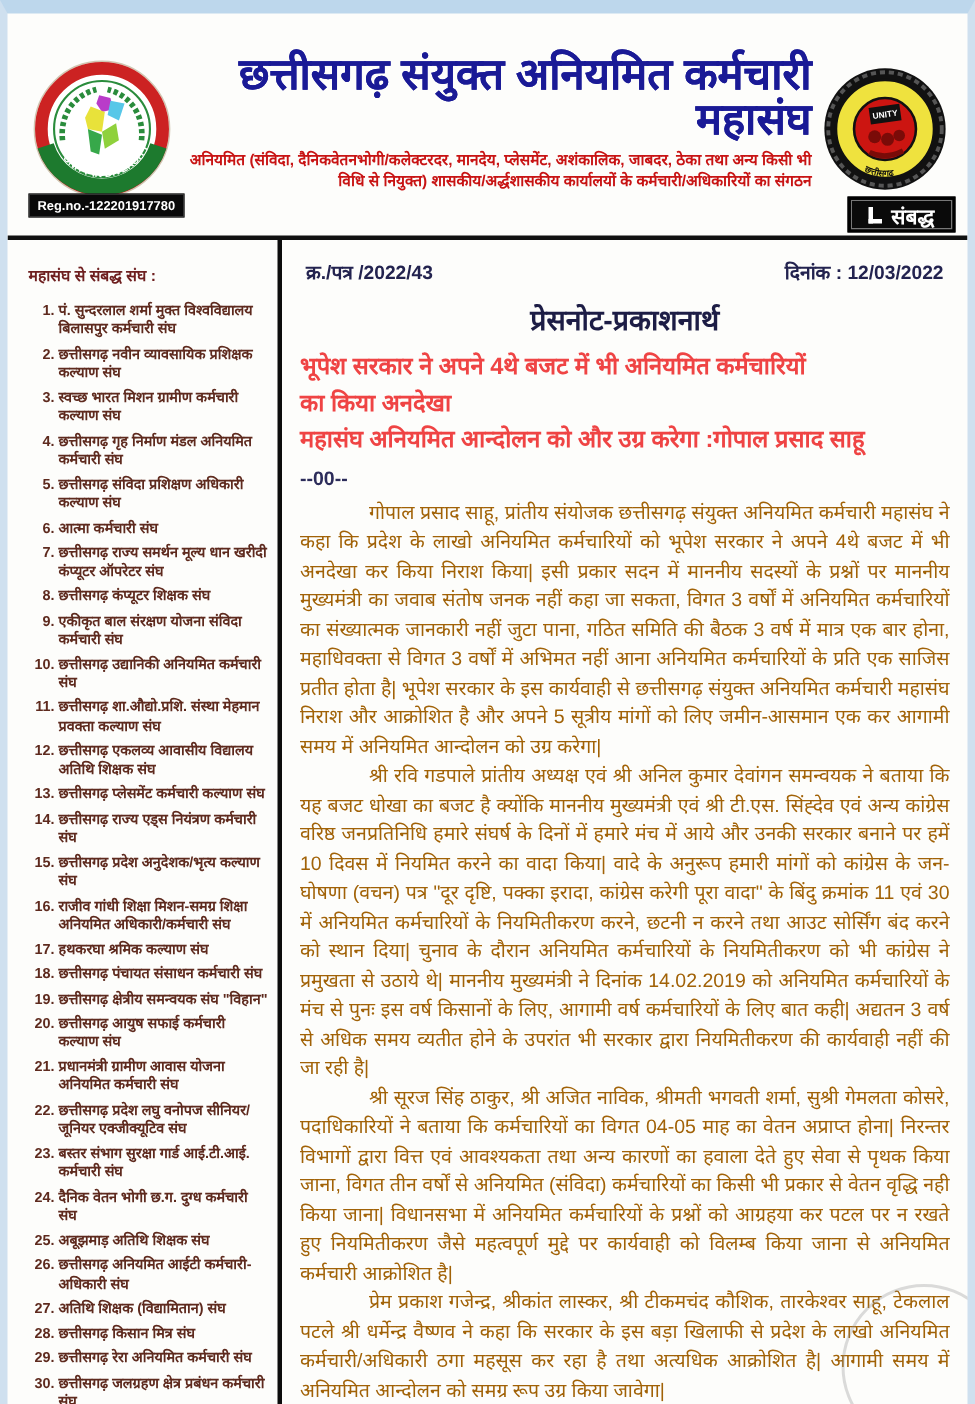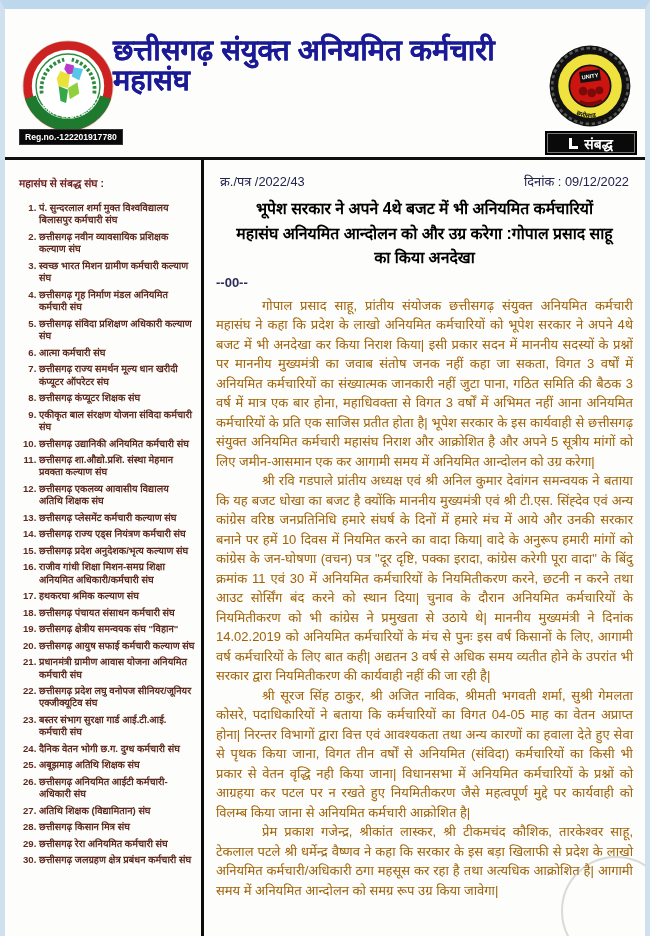--- a/index.html
+++ b/index.html
@@ -7,56 +7,56 @@
   body { font-family:"Liberation Sans", sans-serif; }
   .page {
     position:relative; width:650px; height:936px; margin:0 auto;
     background:#fdfdfb; overflow:hidden;
     border-top:9px solid #bdd7ec; border-left:5px solid #cfe0ef; border-right:5px solid #cfe0ef;
   }
   
   .letterhead { position:relative; height:148px; }
   .logo-left { position:absolute; left:16px; top:30px; width:94px; height:94px; }
   .logo-right { position:absolute; right:12px; top:34px; width:86px; height:86px; }
-  .head-center { position:absolute; left:108px; right:104px; top:26px; text-align:left; }
+  .head-center { position:absolute; left:108px; right:104px; top:26px; text-align:right; }
   .org-name {
     font-size:29px; font-weight:bold; color:#1a1a96; letter-spacing:0px;
     line-height:1.05; text-shadow:0 0 0 #1a1a96;
   }
   .tagline { margin-top:5px; font-size:10.3px; font-weight:bold; color:#c81414; line-height:1.35; }
   .web-line { margin-top:3px; font-size:13.5px; font-weight:bold; color:#15158a; }
   .phone-glyph { font-size:12px; color:#15158a; }
   .addr-row { position:absolute; left:14px; right:100px; top:120px; display:flex; align-items:center; gap:7px; }
   .reg-box {
     background:#090909; color:#fff; font-size:8.6px; font-weight:bold;
     padding:2px 5px; white-space:nowrap; border:1px solid #333;
   }
   .addr-text { font-size:11.6px; color:#1d1d70; white-space:nowrap; }
   .affil-badge {
-    position:absolute; right:8px; top:122px; width:92px; height:24px;
+    position:absolute; right:8px; top:122px; width:72px; height:24px;
     background:#0a0a0a; border:2px solid #000; box-shadow:inset 0 0 0 1px #777;
     color:#fff; display:flex; align-items:center; justify-content:center; gap:6px;
     font-size:14px; font-weight:bold;
   }
   .l-glyph { display:inline-block; width:9px; height:11px; border-left:3px solid #fff; border-bottom:3px solid #fff; }
   .head-rule { position:absolute; left:0; right:0; top:148px; height:3px; background:#111; }
   
   .content { position:absolute; top:151px; left:0; right:0; bottom:0; display:flex; }
-  .sidebar { width:196px; padding:16px 6px 21px 14px; }
+  .sidebar { width:180px; padding:16px 6px 21px 14px; }
   .sidebar-heading { font-size:10.5px; font-weight:bold; color:#6e1f1f; margin-bottom:12px; }
   .sidebar ol { list-style:decimal; padding-left:20px; }
   .sidebar li {
     font-size:9.6px; color:#5e2a1e; line-height:1.3; margin-bottom:4px;
     font-weight:700;
   }
   .vline { width:3px; background:#0c0c0c; height:778px; }
   .main { flex:1; padding:12px 12px 0 12px; color:#2c2c5a; }
-  .ref-row { display:flex; justify-content:space-between; font-size:12.8px; font-weight:normal; color:#23234f; padding:0 4px; }
+  .ref-row { display:flex; justify-content:space-between; font-size:12.8px; font-weight:bold; color:#23234f; padding:0 4px; }
   .press-title { text-align:center; font-size:19px; font-weight:bold; color:#1d1d45; margin-top:10px; }
-  .headline { text-align:center; font-size:15.8px; font-weight:bold; color:#000000; margin-top:9px; line-height:1.3; }
+  .headline { text-align:left; font-size:15.8px; font-weight:bold; color:#ef4444; margin-top:9px; line-height:1.3; }
   .divider { font-size:13px; font-weight:bold; margin-top:6px; }
   .paragraphs { margin-top:6px; }
   .paragraphs p {
     font-size:13px; line-height:1.5; text-align:justify; text-indent:46px;
     color:#a16207; font-weight:500;
   }
   .watermark {
     position:absolute; right:-26px; bottom:-30px; width:110px; height:110px;
     border:2px solid rgba(140,140,140,.3); border-radius:50%;
   }
@@ -99,20 +99,24 @@
         <circle cx="52" cy="58" r="5" fill="#7a0b08"></circle>
         <circle cx="61" cy="55" r="4.5" fill="#7a0b08"></circle>
         <path d="M38,68 Q50,74 64,67" fill="none" stroke="#7a0b08" stroke-width="4"></path>
         <path id="embArc" d="M20,66 A32,32 0 0 0 80,66" fill="none"></path>
         <text font-size="7" fill="#111" font-weight="bold"><textPath href="#embArc" startOffset="28%">छत्तीसगढ</textPath></text>
       </svg>
     </div>
 
     <div class="head-center">
       <div class="org-name">छत्तीसगढ़ संयुक्त अनियमित कर्मचारी महासंघ</div>
+      <div class="tagline">
+        <span>अनियमित (संविदा, दैनिकवेतनभोगी/कलेक्टरदर, मानदेय, प्लेसमेंट, अशंकालिक, जाबदर, ठेका तथा अन्य किसी भी</span><br>
+        <span>विधि से नियुक्त) शासकीय/अर्द्धशासकीय कार्यालयों के कर्मचारी/अधिकारियों का संगठन</span>
+      </div>
     </div>
 
     <div class="addr-row">
       <span class="reg-box">Reg.no.-122201917780</span>
     </div>
 
     <div class="affil-badge">
       <span class="l-glyph"></span>
       <span>संबद्ध</span>
     </div>
@@ -156,26 +160,27 @@
           <li>छत्तीसगढ़ रेरा अनियमित कर्मचारी संघ</li>
           <li>छत्तीसगढ़ जलग्रहण क्षेत्र प्रबंधन कर्मचारी संघ</li>
         </ol>
     </aside>
 
     <div class="vline"></div>
 
     <main class="main">
       <div class="ref-row">
         <span>क्र./पत्र /2022/43</span>
-        <span>दिनांक : 09/12/2022</span>
+        <span>दिनांक : 12/03/2022</span>
       </div>
 
+      <div class="press-title">प्रेसनोट-प्रकाशनार्थ</div>
       <div class="headline">भूपेश सरकार ने अपने 4थे बजट में भी अनियमित कर्मचारियों</div>
+      <div class="headline" style="margin-top:4px;">का किया अनदेखा</div>
       <div class="headline" style="margin-top:4px;">महासंघ अनियमित आन्दोलन को और उग्र करेगा :गोपाल प्रसाद साहू</div>
-      <div class="headline" style="margin-top:4px;">का किया अनदेखा</div>
       <div class="divider">--00--</div>
 
       <div class="paragraphs">
           <p>गोपाल प्रसाद साहू, प्रांतीय संयोजक छत्तीसगढ़ संयुक्त अनियमित कर्मचारी महासंघ ने कहा कि प्रदेश के लाखो अनियमित कर्मचारियों को भूपेश सरकार ने अपने 4थे बजट में भी अनदेखा कर किया निराश किया| इसी प्रकार सदन में माननीय सदस्यों के प्रश्नों पर माननीय मुख्यमंत्री का जवाब संतोष जनक नहीं कहा जा सकता, विगत 3 वर्षों में अनियमित कर्मचारियों का संख्यात्मक जानकारी नहीं जुटा पाना, गठित समिति की बैठक 3 वर्ष में मात्र एक बार होना, महाधिवक्ता से विगत 3 वर्षों में अभिमत नहीं आना अनियमित कर्मचारियों के प्रति एक साजिस प्रतीत होता है|  भूपेश सरकार के इस कार्यवाही से छत्तीसगढ़ संयुक्त अनियमित कर्मचारी महासंघ निराश और आक्रोशित है और अपने 5 सूत्रीय मांगों को लिए जमीन-आसमान एक कर आगामी समय में अनियमित आन्दोलन को उग्र करेगा|</p>
           <p>श्री रवि गडपाले प्रांतीय अध्यक्ष एवं श्री अनिल कुमार देवांगन समन्वयक ने बताया कि यह बजट धोखा का बजट है क्योंकि माननीय मुख्यमंत्री एवं श्री टी.एस. सिंह्देव एवं अन्य कांग्रेस वरिष्ठ जनप्रतिनिधि हमारे संघर्ष के दिनों में हमारे मंच में आये और उनकी सरकार बनाने पर हमें 10 दिवस में नियमित करने का वादा किया| वादे के अनुरूप हमारी मांगों को कांग्रेस के जन-घोषणा (वचन) पत्र "दूर दृष्टि, पक्का इरादा, कांग्रेस करेगी पूरा  वादा" के बिंदु क्रमांक 11 एवं 30 में  अनियमित कर्मचारियों के नियमितीकरण करने, छटनी न करने तथा आउट सोर्सिंग बंद करने को स्थान दिया| चुनाव के दौरान अनियमित कर्मचारियों के नियमितीकरण को भी कांग्रेस ने प्रमुखता से उठाये थे| माननीय मुख्यमंत्री ने दिनांक 14.02.2019 को अनियमित कर्मचारियों के मंच से पुनः इस वर्ष किसानों के लिए, आगामी वर्ष कर्मचारियों के लिए बात कही| अद्यतन 3 वर्ष से अधिक समय व्यतीत होने के उपरांत भी सरकार द्वारा नियमितीकरण की कार्यवाही नहीं की जा रही है|</p>
           <p>श्री सूरज सिंह ठाकुर, श्री अजित नाविक, श्रीमती भगवती शर्मा, सुश्री गेमलता कोसरे, पदाधिकारियों ने बताया कि कर्मचारियों का विगत 04-05 माह का वेतन अप्राप्त होना| निरन्तर विभागों द्वारा वित्त एवं आवश्यकता तथा अन्य कारणों का हवाला देते हुए सेवा से पृथक किया जाना, विगत तीन वर्षों से अनियमित (संविदा) कर्मचारियों का किसी भी प्रकार से वेतन वृद्धि नही किया जाना| विधानसभा में अनियमित कर्मचारियों के प्रश्नों को आग्रहया कर पटल पर न रखते हुए नियमितीकरण जैसे महत्वपूर्ण मुद्दे पर कार्यवाही को विलम्ब किया जाना से अनियमित कर्मचारी आक्रोशित है|</p>
           <p>प्रेम प्रकाश गजेन्द्र, श्रीकांत लास्कर, श्री टीकमचंद कौशिक, तारकेश्वर साहू, टेकलाल पटले श्री धर्मेन्द्र वैष्णव ने कहा कि सरकार के इस बड़ा खिलाफी से प्रदेश के लाखो अनियमित कर्मचारी/अधिकारी ठगा महसूस कर रहा है तथा अत्यधिक आक्रोशित है| आगामी समय में अनियमित आन्दोलन को समग्र रूप उग्र किया जावेगा|</p>
         </div>
 
     </main>

